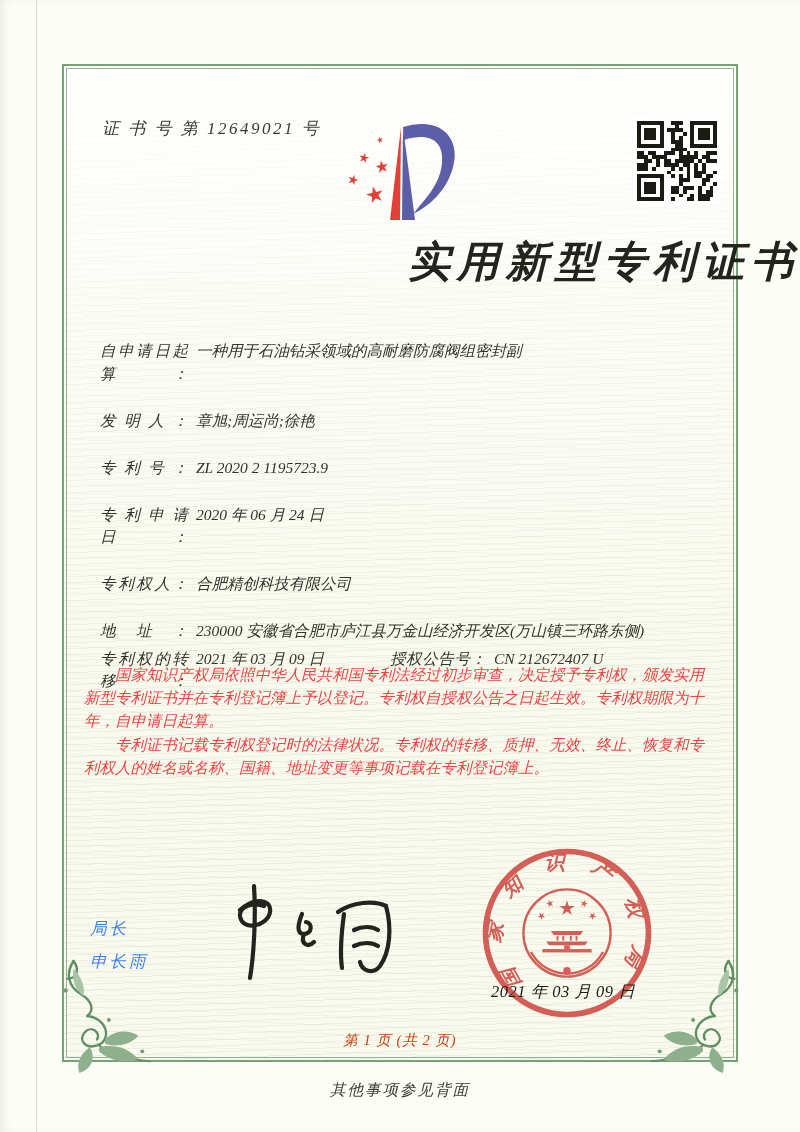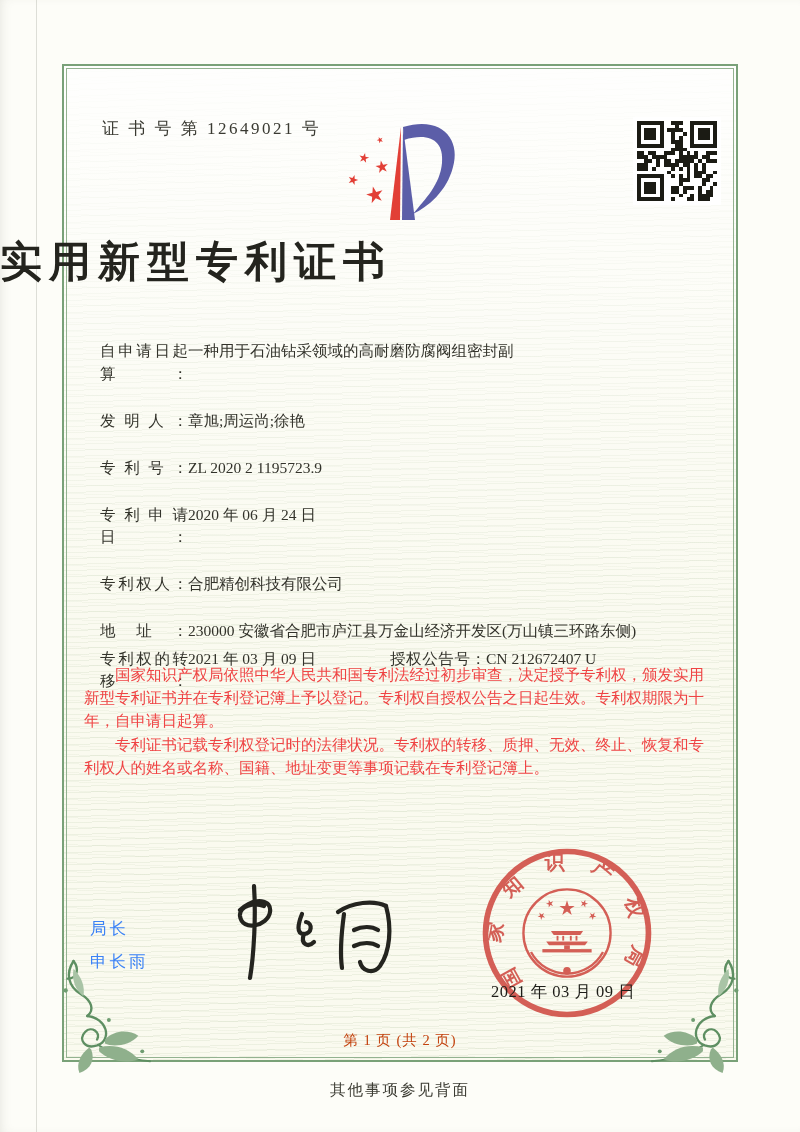--- a/index.html
+++ b/index.html
@@ -1,43 +1,43 @@
 <!DOCTYPE html>
 <html><head>
 <meta charset="utf-8">
 <style>
   html,body{margin:0;padding:0;background:#ffffff;}
   body{display:flex;justify-content:center;font-family:"Liberation Serif", serif;}
   .page{position:relative;width:800px;height:1132px;background:#fdfdf8;overflow:hidden;
-        box-shadow:inset 6px 0 14px -8px rgba(60,60,50,.18);}
+        box-shadow:inset 6px 0 14px -8px rgba(60,60,50,.18);font-style:italic;}
   .scan-line{position:absolute;left:36px;top:0;bottom:0;width:1px;background:rgba(140,145,130,.28);}
 
   
   .frame{position:absolute;left:62px;top:64px;right:62px;bottom:70px;
          border:2px solid #79a178;background:
            linear-gradient(180deg, rgba(255,255,255,.9), rgba(255,255,255,.35) 34%, rgba(255,255,255,0) 62%),
            repeating-linear-gradient(178deg, rgba(141,168,120,.12) 0 1px, rgba(0,0,0,0) 1px 6px),
            repeating-linear-gradient(182deg, rgba(141,168,120,.08) 0 1px, rgba(0,0,0,0) 1px 9px);
          background-color:#fafaef;}
   .frame::after{content:"";position:absolute;inset:2px;border:1px solid #93b290;pointer-events:none;}
 
   .cert-no{position:absolute;left:102px;top:117px;font-size:17px;letter-spacing:2.5px;color:#3a3a32;}
 
   .logo{position:absolute;left:336px;top:113px;width:130px;height:122px;}
   .qr{position:absolute;left:633px;top:117px;width:88px;height:88px;background:#fff;}
 
-  .title{position:absolute;top:234px;left:0;width:100%;text-align:left;
+  .title{position:absolute;top:234px;left:0;width:100%;text-align:right;
          font-size:42px;font-weight:600;letter-spacing:7px;color:#24241e;}
 
   .fields{position:absolute;top:340px;left:100px;width:602px;font-size:15.5px;
           line-height:22.5px;color:#32322a;}
   .frow{display:flex;margin-bottom:24.5px;}
   .frow.addr{margin-bottom:5px;}
   .flabel{display:inline-block;flex:0 0 88px;width:88px;text-align:justify;text-align-last:justify;color:#33332b;}
-  .fvalue{flex:1;max-width:500px;}
+  .fvalue{margin-left:8px;flex:1;max-width:500px;}
   .grant{display:flex;}
   .g1{display:flex;flex:0 0 290px;}
   .g2{display:flex;}
   .g2 .flabel{flex-basis:96px;width:96px;}
 
   .paras{position:absolute;top:663px;left:84px;width:632px;font-size:15.5px;
          line-height:23.2px;color:#ef4444;}
   .paras p{margin:0;text-indent:2em;}
 
   .officer{position:absolute;left:90px;top:918px;font-family:"Liberation Sans", sans-serif;

